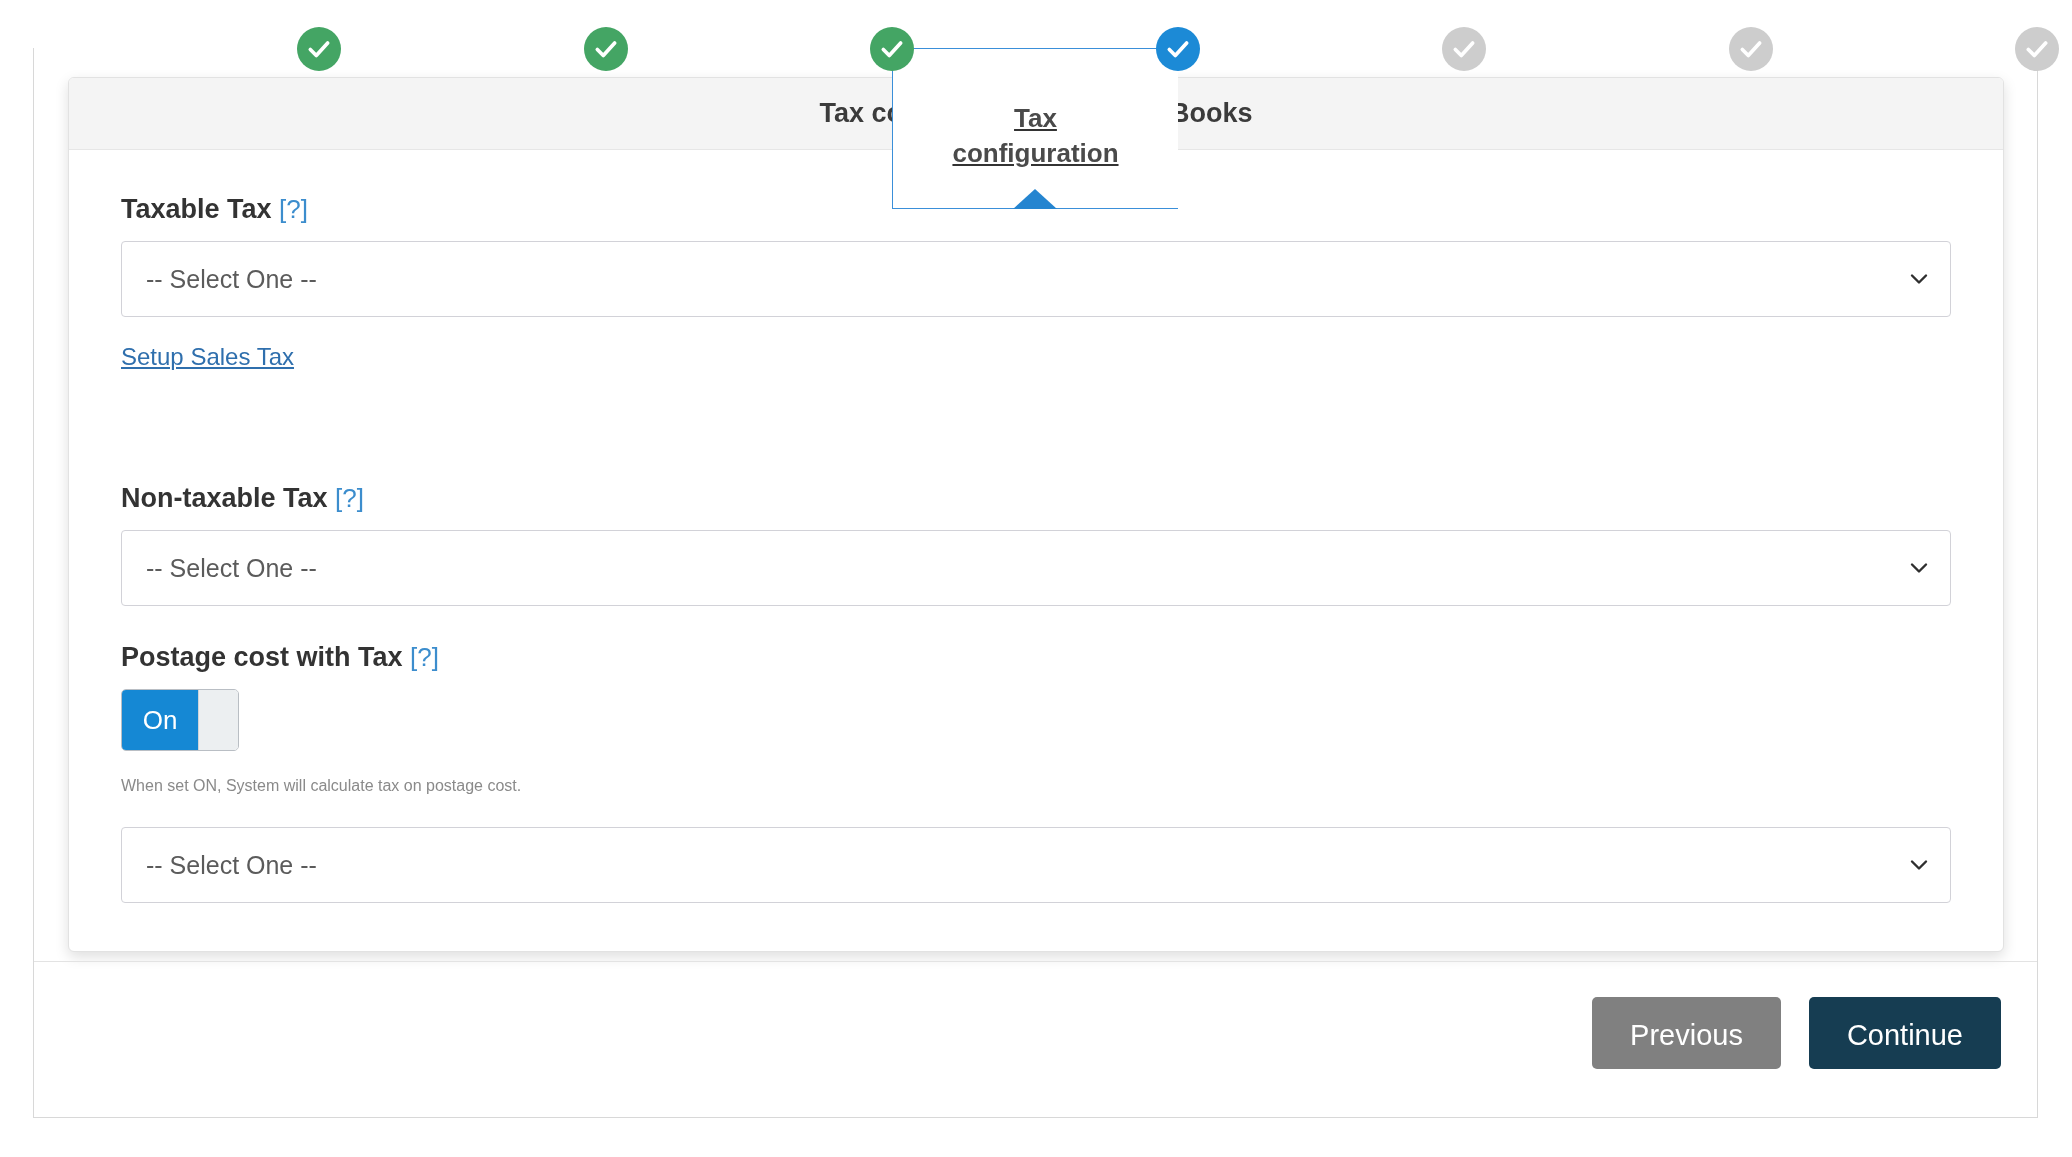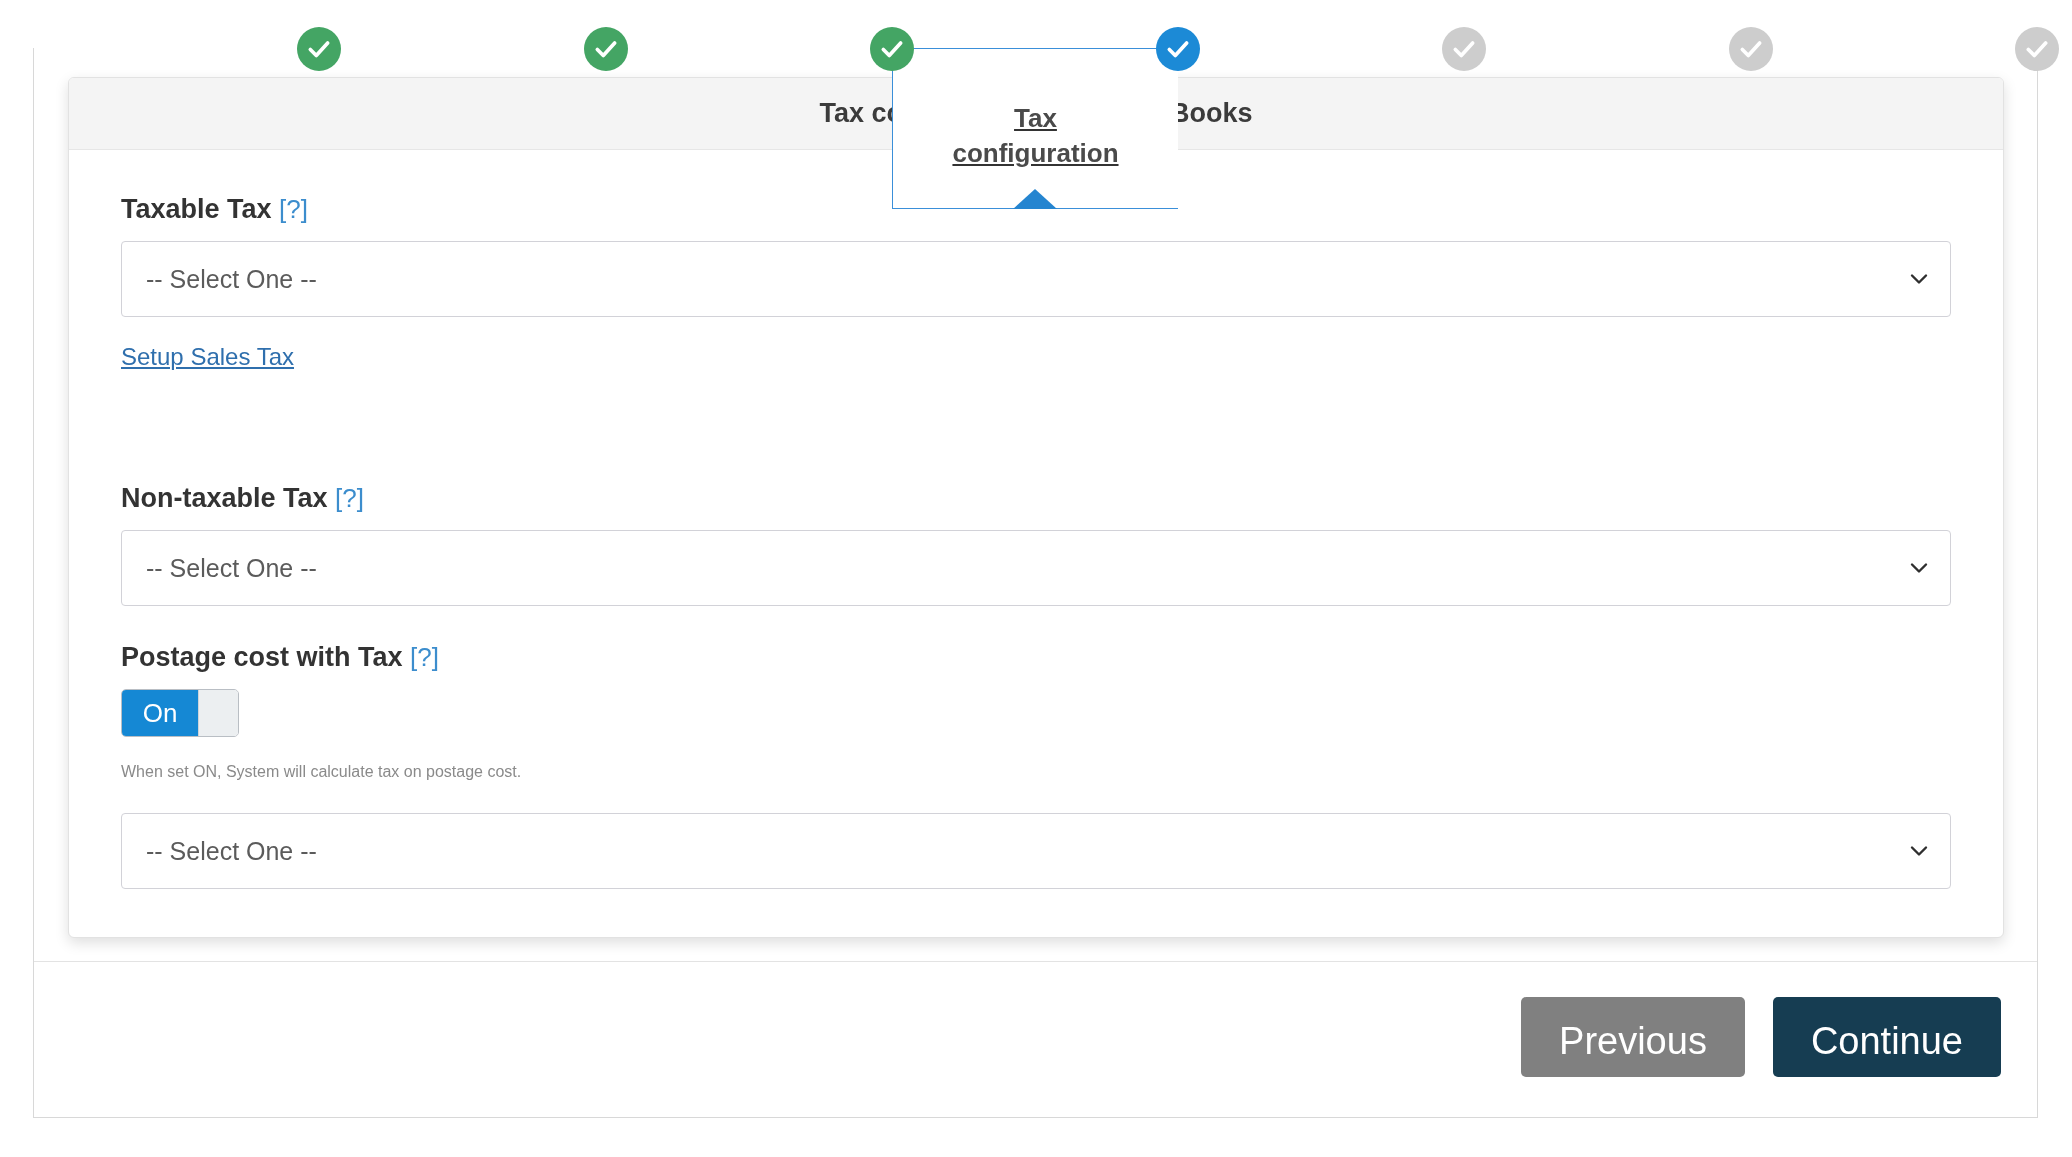--- a/index.html
+++ b/index.html
@@ -202,21 +202,21 @@
     margin-top: 26px;
     font-size: 24px;
     color: #2f6fad;
     text-decoration: underline;
     cursor: pointer;
   }
 
   
   .switch {
     width: 118px;
-    height: 48px;
+    height: 62px;
     border: 1px solid #b9bec4;
     border-radius: 5px;
     overflow: hidden;
     display: flex;
     cursor: pointer;
     box-sizing: border-box;
   }
   .switch-on {
     flex: 0 0 76px;
     background: #1588d4;
@@ -251,24 +251,24 @@
     position: absolute;
     right: 36px;
     top: 949px;
     display: flex;
     gap: 28px;
   }
   .btn {
     border: none;
     border-radius: 5px;
     font-family: "Liberation Sans", sans-serif;
-    font-size: 38px;
+    font-size: 29px;
     color: #ffffff;
-    padding: 8px 38px;
-    height: 80px;
+    padding: 2px 38px;
+    height: 72px;
     cursor: pointer;
     line-height: 72px;
   }
   .btn-secondary { background: #808080; }
   .btn-primary { background: #163d52; }
 </style>
 </head>
 <body>
 
 <div class="screen">

